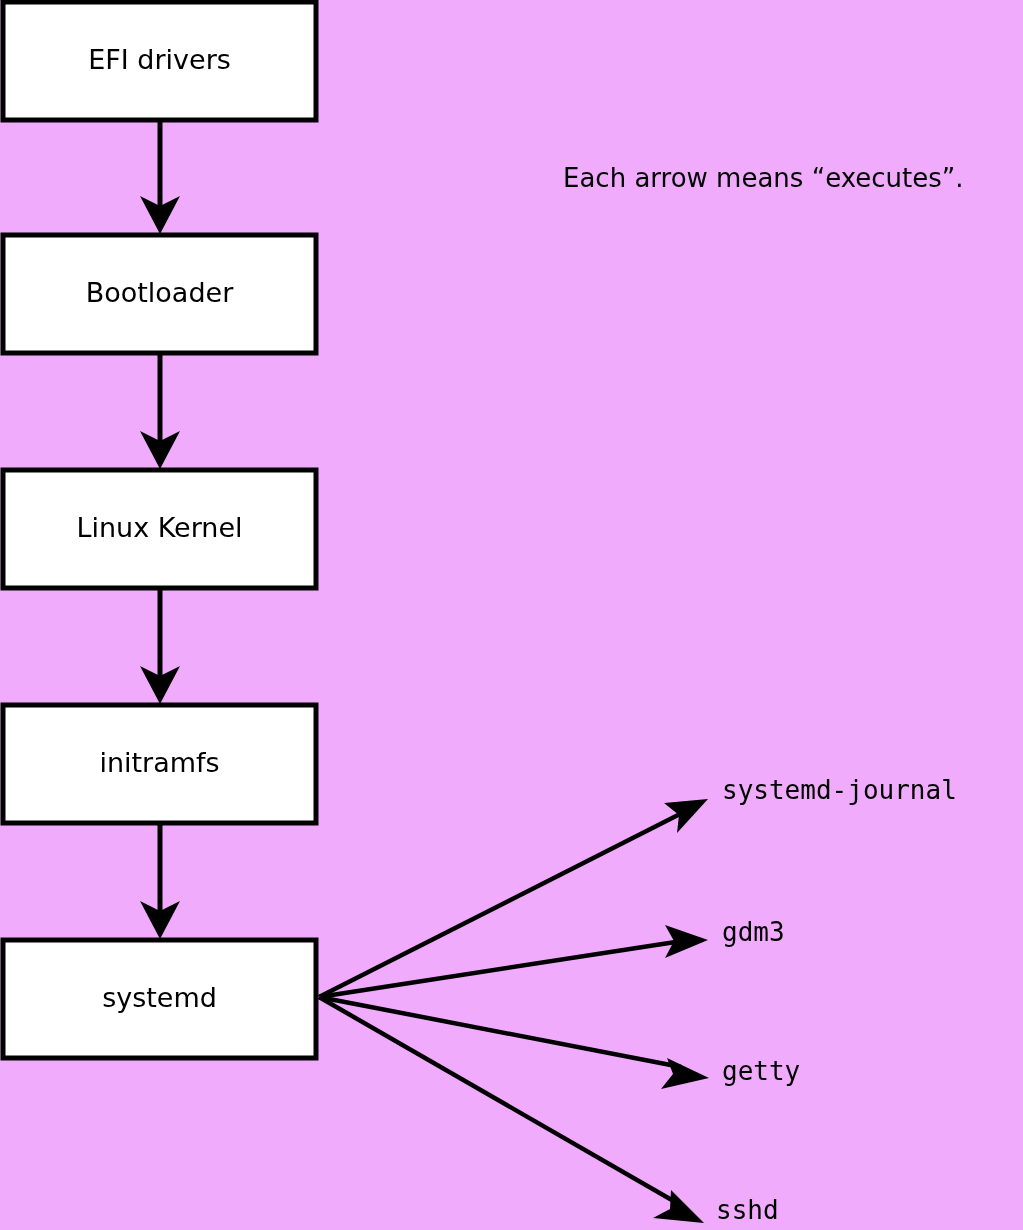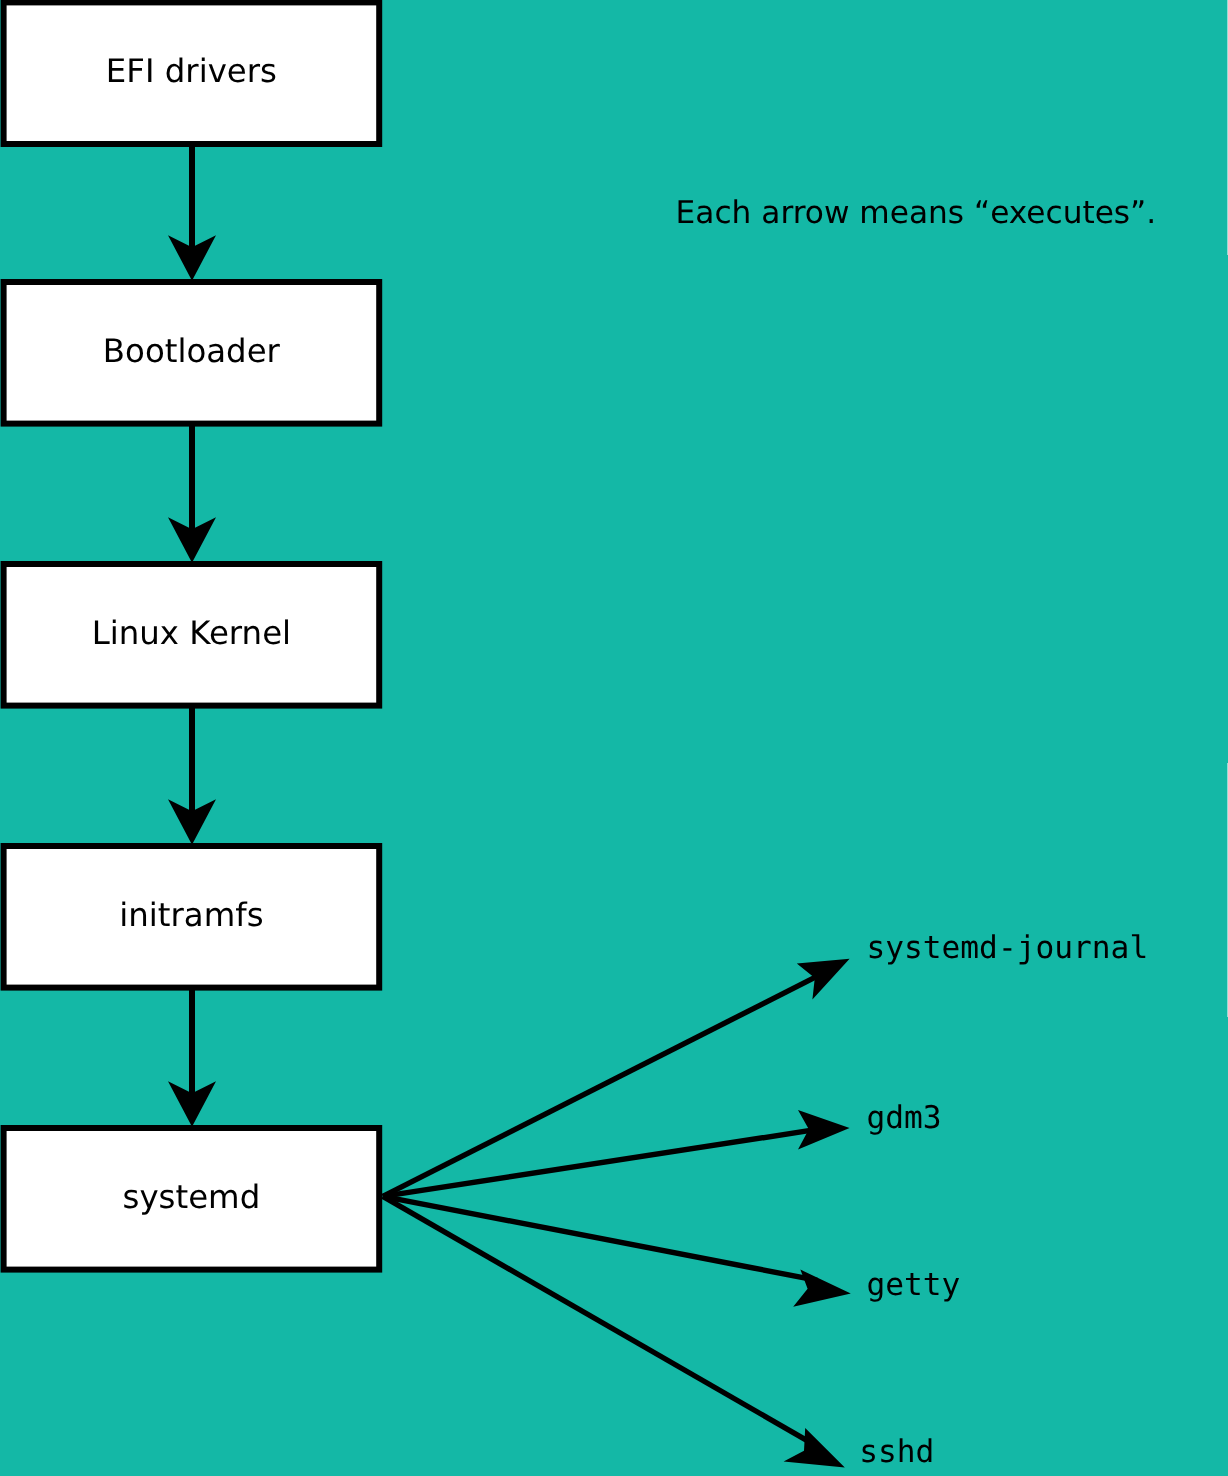--- a/index.html
+++ b/index.html
@@ -8,21 +8,21 @@
     padding: 0;
     background: #ffffff;
   }
   body {
     font-family: "DejaVu Sans", sans-serif;
   }
   #canvas {
     position: relative;
     width: 1023px;
     height: 1230px;
-    background: #14b8a6;
+    background: #f0abfc;
     overflow: hidden;
   }
   #diagram-svg {
     position: absolute;
     left: 0;
     top: 0;
     width: 1023px;
     height: 1230px;
     display: block;
   }

